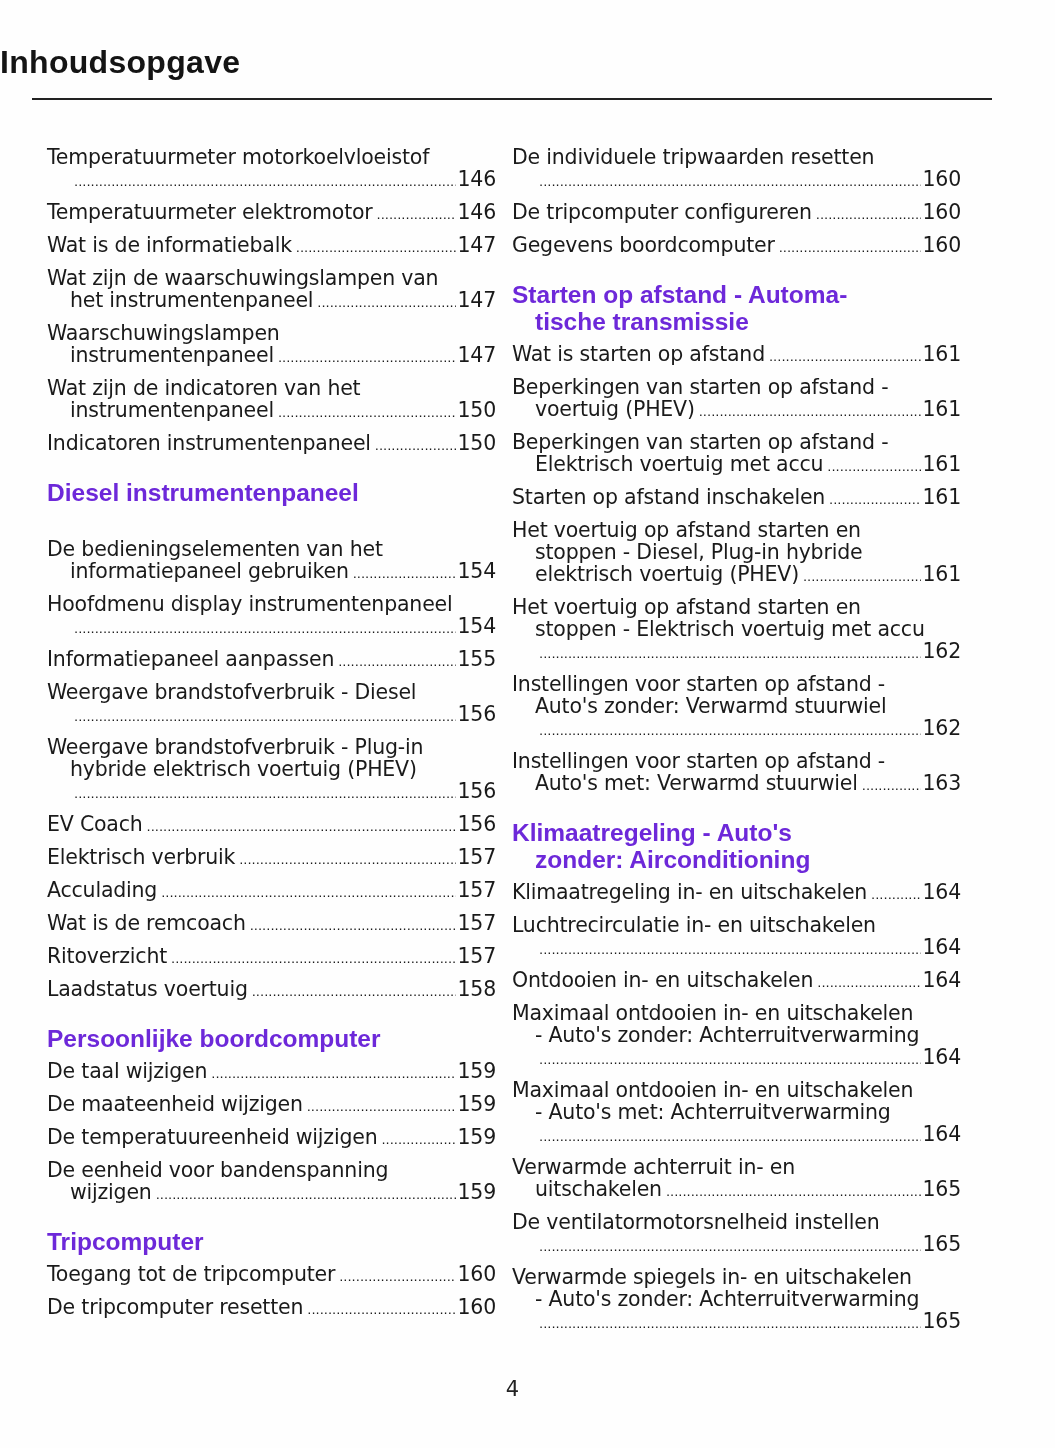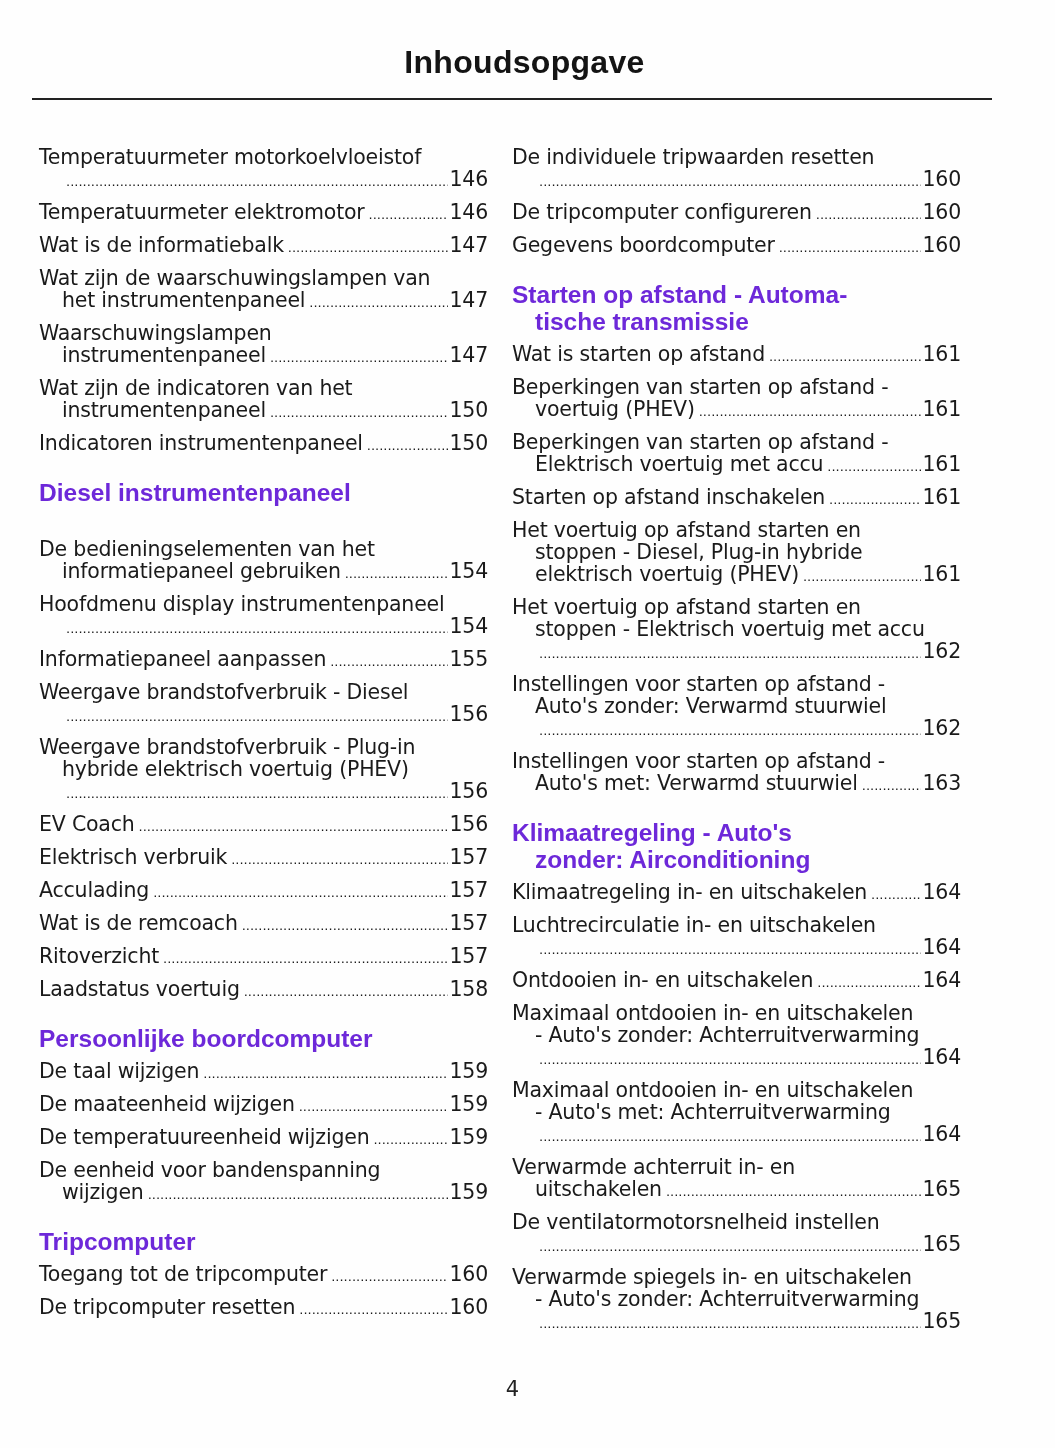--- a/index.html
+++ b/index.html
@@ -1,29 +1,29 @@
 <!DOCTYPE html>
 <html><head>
 <meta charset="utf-8">
 <style>
   html, body { margin: 0; padding: 0; background: #fefefe; }
   body {
     width: 1055px; height: 1448px; position: relative; overflow: hidden;
     font-family: "DejaVu Sans", sans-serif; color: #1a1a1a;
   }
   .page-title {
-    position: absolute; top: 44px; left: 12px; width: 1025px; text-align: center;
+    position: absolute; top: 44px; left: 0; width: 1025px; text-align: left;
     font-family: "Liberation Sans", sans-serif; font-weight: bold;
     font-size: 32px; letter-spacing: 0.3px; color: #141414;
   }
   .title-rule {
     position: absolute; top: 98px; left: 32px; width: 960px; height: 2px; background: #222;
   }
   .col { position: absolute; top: 146px; }
-  .col-left { left: 39px; width: 449px; }
+  .col-left { left: 47px; width: 449px; }
   .col-right { left: 512px; width: 449px; }
 
   .section-heading {
     font-family: "Liberation Sans", sans-serif; font-weight: bold;
     font-size: 24.5px; line-height: 27px; color: #6d28d9;
     padding-left: 23px; text-indent: -23px;
   }
   .entry { font-size: 20.5px; line-height: 22px; padding-left: 23px; text-indent: -23px; margin-bottom: 8px; letter-spacing: -0.2px; }
   .entry .line { display: block; white-space: nowrap; }
   .entry .last { display: flex; align-items: baseline; text-indent: 0; }

